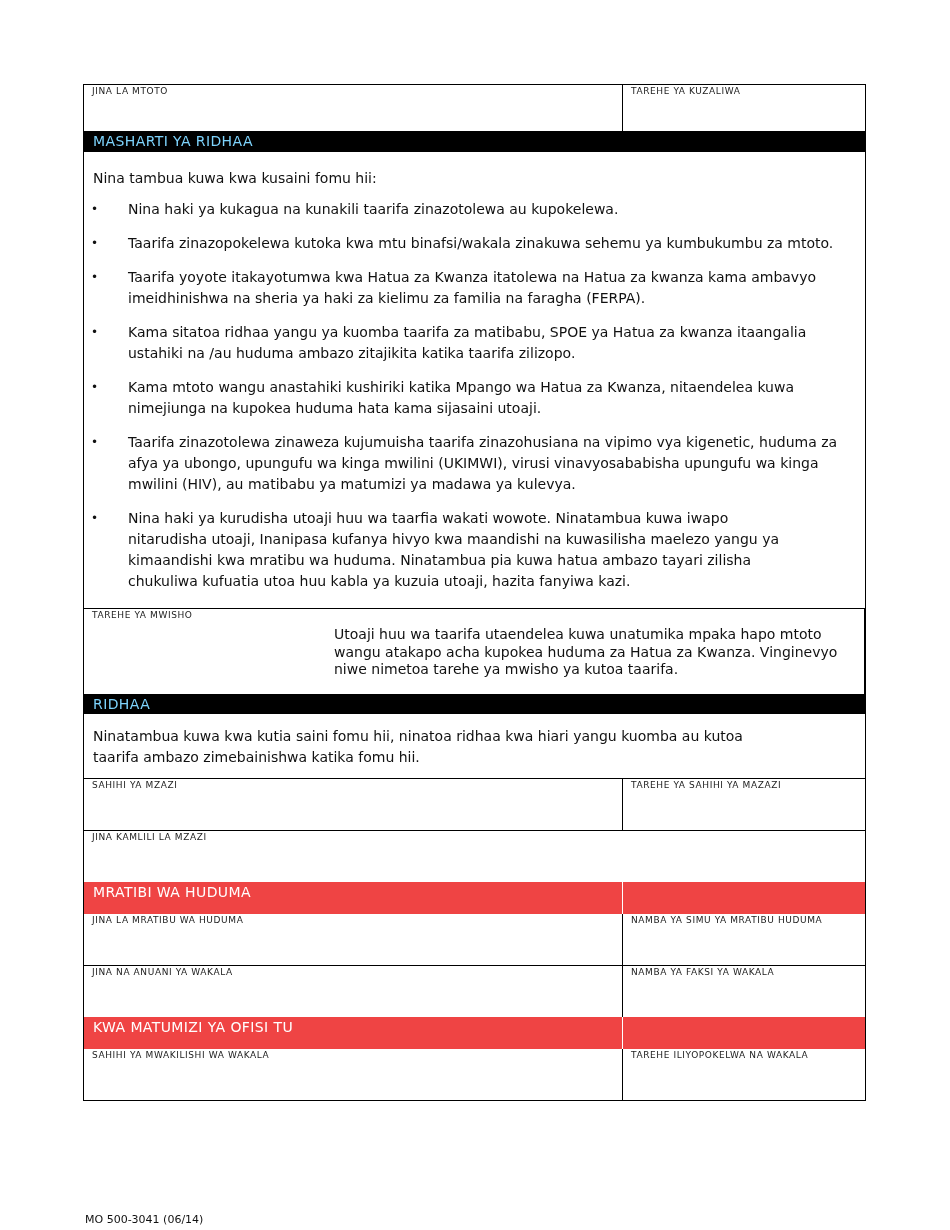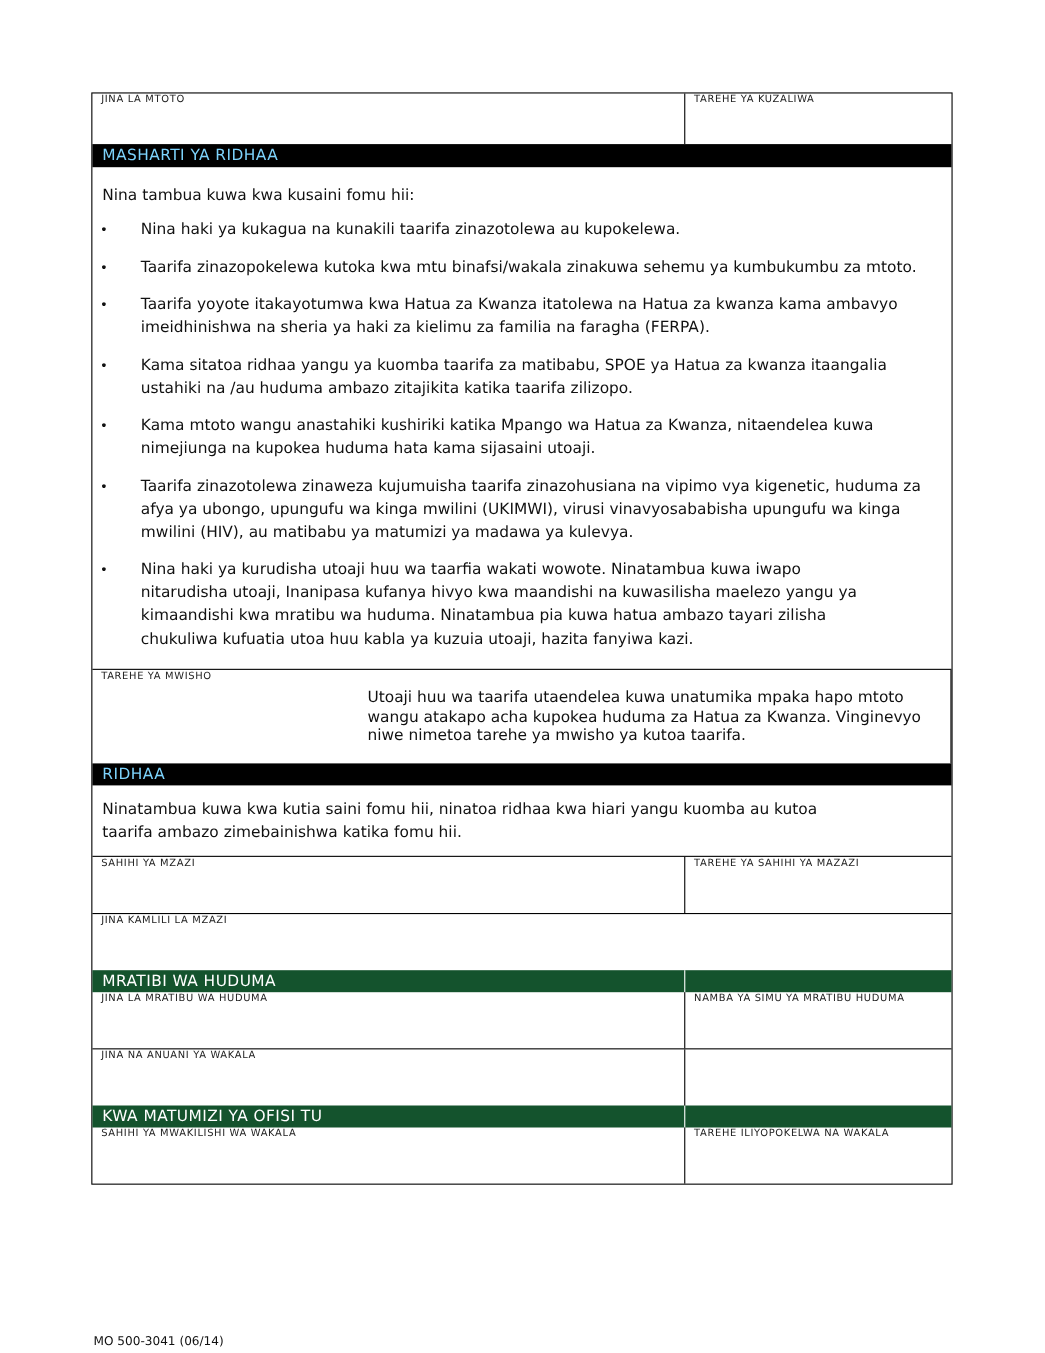--- a/index.html
+++ b/index.html
@@ -6,21 +6,21 @@
     body { width: 950px; height: 1230px; position: relative; font-family: "DejaVu Sans", sans-serif; color: #111; }
     .form { position: absolute; left: 83px; top: 84px; width: 783px; border: 1px solid #000; box-sizing: border-box; }
     .row { display: flex; border-top: 1px solid #000; box-sizing: border-box; }
     .row.first { border-top: none; }
     .cell { box-sizing: border-box; position: relative; }
     .cell.left { width: 539px; border-right: 1px solid #000; }
     .cell.right { flex: 1; }
     .cell.full { flex: 1; }
     .label { font-size: 9px; letter-spacing: 0.6px; padding: 1px 0 0 8px; color: #222; text-transform: uppercase; }
     .section { background: #000; color: #7dd3fc; font-size: 14px; letter-spacing: 0.4px; padding: 0 0 0 9px; height: 21px; line-height: 21px; box-sizing: border-box; }
-    .section-split { display: flex; background: #14532d; height: 20px; }
+    .section-split { display: flex; background: #ef4444; height: 32px; }
     .section-split .sl { width: 539px; border-right: 1px solid #fff; color: #fff; font-size: 14px; letter-spacing: 0.4px; padding-left: 9px; line-height: 20px; box-sizing: border-box; }
     .section-split .sr { flex: 1; }
     .body-text { font-size: 14px; line-height: 21px; }
     .intro { padding: 16px 8px 0 9px; }
     ul.terms { list-style: none; margin: 0; padding: 4px 8px 16px 0; }
     ul.terms li { position: relative; padding-left: 44px; margin-top: 13px; font-size: 14px; line-height: 21px; }
     ul.terms li:first-child { margin-top: 6px; }
     ul.terms li .bullet { position: absolute; left: 7px; top: 0; font-size: 12px; }
     .duration { padding: 17px 20px 12px 8px; font-size: 14px; line-height: 17.5px; }
     .consent { padding: 12px 90px 12px 9px; font-size: 14px; line-height: 21px; }
@@ -94,20 +94,23 @@
     </div>
     <div class="cell right">
       <div class="label">NAMBA YA SIMU YA MRATIBU HUDUMA</div>
     </div>
   </div>
 
   <div class="row" style="height:52px;">
     <div class="cell left">
       <div class="label">JINA NA ANUANI YA WAKALA</div>
     </div>
+    <div class="cell right">
+      <div class="label">NAMBA YA FAKSI YA WAKALA</div>
+    </div>
   </div>
 
   <div class="section-split">
     <div class="sl">KWA MATUMIZI YA OFISI TU</div>
     <div class="sr"></div>
   </div>
 
   <div class="row first" style="height:51px;">
     <div class="cell left">
       <div class="label">SAHIHI YA MWAKILISHI WA WAKALA</div>

